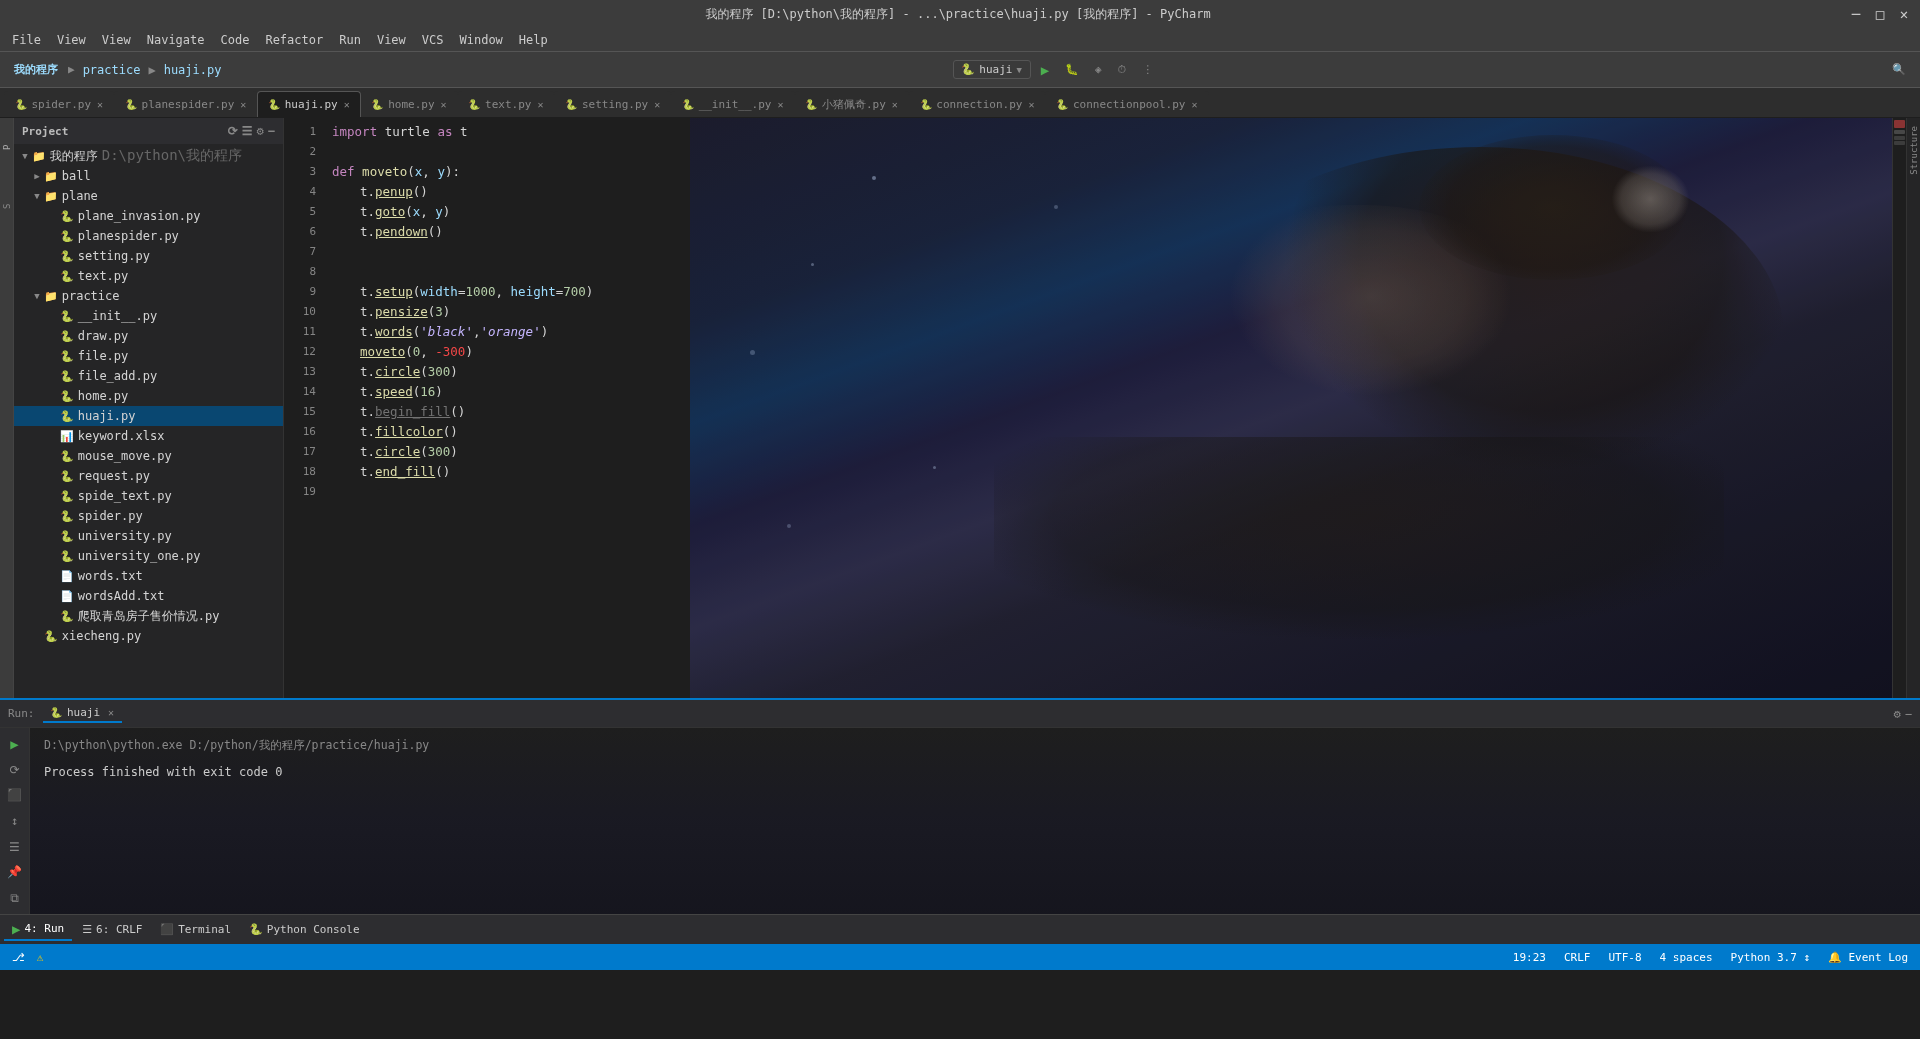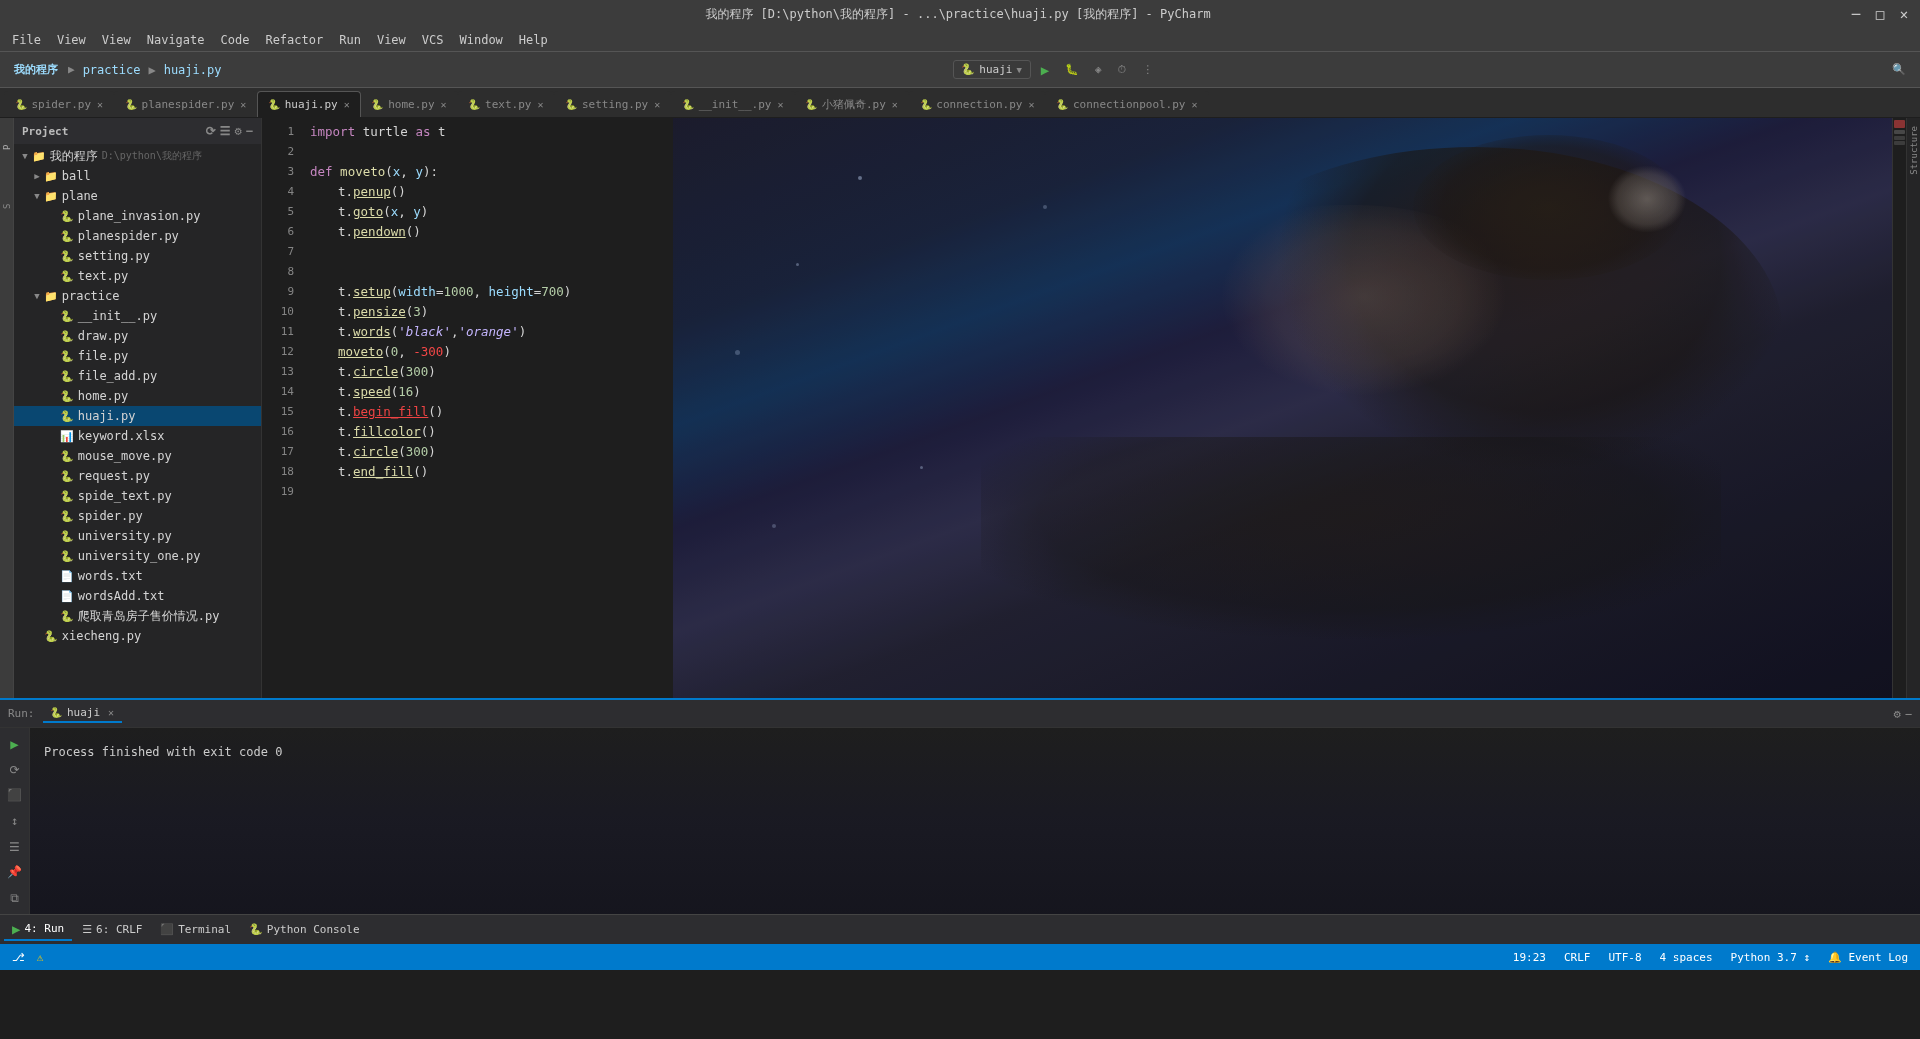--- a/index.html
+++ b/index.html
@@ -417,38 +417,38 @@
   </div>
 </div>
 
 <div id="main-layout" style="display:flex; height:580px;">
 
   <div id="left-sidebar-tabs" style="width:14px; background:#3c3c3c; display:flex; flex-direction:column; align-items:center; padding-top:4px; gap:4px; border-right:1px solid #444;">
     <div class="sidebar-tab-icon" style="writing-mode:vertical-rl; transform:rotate(180deg); font-size:9px; color:#aaa; white-space:nowrap; height:50px; display:flex; align-items:center; justify-content:center;">P</div>
     <div class="sidebar-tab-icon" style="writing-mode:vertical-rl; transform:rotate(180deg); font-size:9px; color:#888; white-space:nowrap; height:60px; display:flex; align-items:center; justify-content:center;">S</div>
   </div>
 
-  <div id="sidebar" style="width:248px;justify-content:space-between;">
+  <div id="sidebar" style="width:270px;justify-content:space-between;">
     <div id="sidebar-header">
       <span style="font-size:11px; font-weight:bold; color:#bbb;">Project</span>
       <div class="header-actions">
         <span class="header-btn">⟳</span>
         <span class="header-btn">☰</span>
         <span class="header-btn">⚙</span>
         <span class="header-btn">−</span>
       </div>
     </div>
     <div id="file-tree">
 
       <div class="tree-item">
         <div class="tree-indent" style="width:4px;"></div>
         <span class="tree-arrow">▼</span>
         <span class="tree-icon folder-icon">📁</span>
         <span>我的程序</span>
-        <span style="color:#666; font-size:10px; margin-left:4px;">D:\python\我的程序</span>
+        <span style="color:#666; font-size:14px; margin-left:4px;">D:\python\我的程序</span>
       </div>
 
       <div class="tree-item">
         <div class="tree-indent" style="width:16px;"></div>
         <span class="tree-arrow">▶</span>
         <span class="tree-icon folder-icon">📁</span>
         <span>ball</span>
       </div>
 
       <div class="tree-item">
@@ -701,21 +701,21 @@
         <span class="indent"></span>
           <span style="color:#d4d4d4;">t.</span>
           <span class="fn" style="text-decoration:underline; color:#dcdcaa;">speed</span>
           <span style="color:#d4d4d4;">(</span>
           <span class="num">16</span>
           <span style="color:#d4d4d4;">)</span>
       </div>
       <div class="code-line">
         <span class="indent"></span>
           <span style="color:#d4d4d4;">t.</span>
-          <span class="fn" style="text-decoration:underline; color:#ef4444;">begin_fill</span>
+          <span class="fn" style="text-decoration:underline; color:#737373;">begin_fill</span>
           <span style="color:#d4d4d4;">()</span>
       </div>
       <div class="code-line">
         <span class="indent"></span>
           <span style="color:#d4d4d4;">t.</span>
           <span class="fn" style="text-decoration:underline; color:#dcdcaa;text-align:center;">fillcolor</span>
           <span style="color:#d4d4d4;">()</span>
       </div>
       <div class="code-line">
         <span class="indent"></span>
@@ -770,20 +770,21 @@
       <div class="run-bar-btn" style="color:#4caf50; font-size:14px;">▶</div>
       <div class="run-bar-btn" style="font-size:12px; color:#888;">⟳</div>
       <div class="run-bar-btn" style="font-size:12px; color:#888;">⬛</div>
       <div class="run-bar-btn" style="font-size:12px; color:#888;">↕</div>
       <div class="run-bar-btn" style="font-size:12px; color:#888;">☰</div>
       <div class="run-bar-btn" style="font-size:12px; color:#888;">📌</div>
       <div class="run-bar-btn" style="font-size:12px; color:#888;">⧉</div>
     </div>
 
     <div id="run-content" style="flex:1; padding:8px 14px; font-size:12px; color:#cccccc; line-height:1.7; background: linear-gradient(180deg, rgba(30,30,30,0.95) 0%, rgba(25,25,35,0.9) 50%, rgba(20,20,30,0.85) 100%);">
+      <div class="run-path" style="color:#888; font-size:11.5px;">D:\python\python.exe D:/python/我的程序/practice/huaji.py</div>
       <div style="margin-top: 6px; color: rgb(204, 204, 204);">Process finished with exit code 0</div>
     </div>
   </div>
 </div>
 
 <div id="bottom-toolbar" style="height:30px; background:#2d2d30; display:flex; align-items:center; padding:0 4px; border-top:1px solid #444; gap:2px;">
   <div class="bottom-tool-btn active">
     <span class="btn-icon run-icon-green">▶</span>
     <span>4: Run</span>
   </div>

